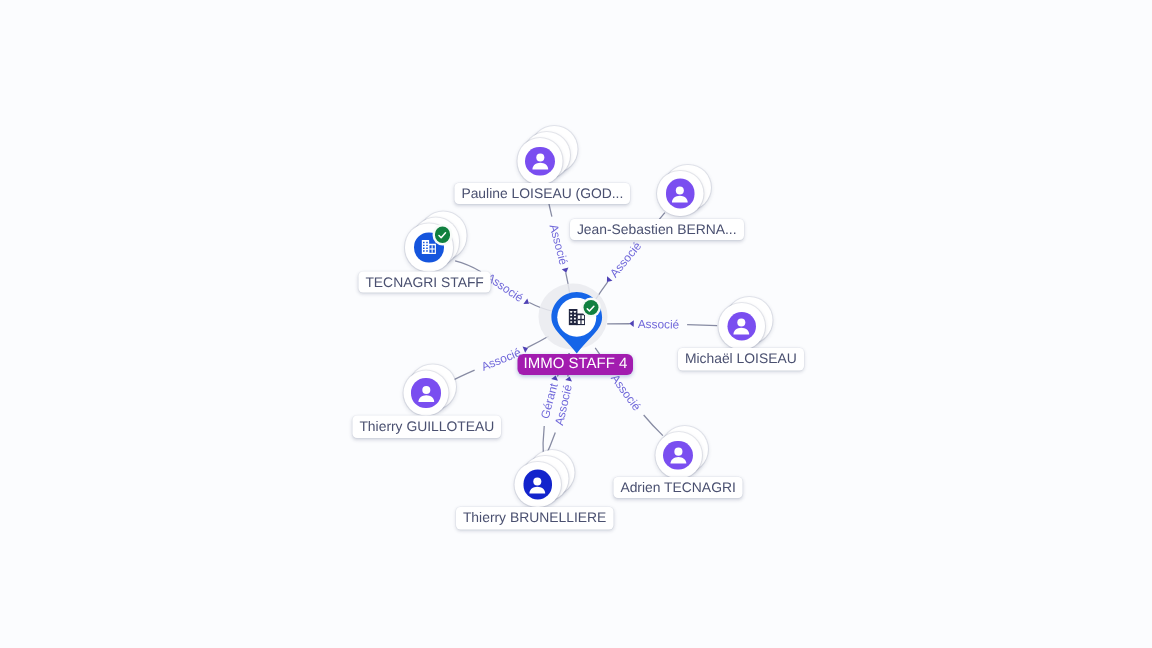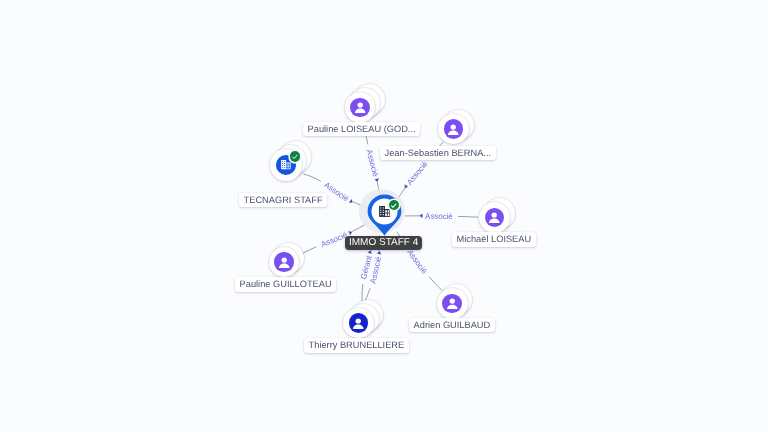--- a/index.html
+++ b/index.html
@@ -14,21 +14,21 @@
   .inner{position:absolute;border-radius:50%;display:flex;align-items:center;justify-content:center;overflow:hidden;}
   .iconbox{position:absolute;display:flex;align-items:center;justify-content:center;}
   .badge{position:absolute;border-radius:50%;background:#10803f;
          display:flex;align-items:center;justify-content:center;
          box-shadow:0 0 0 1.6px #f7fbf8;}
   .halo{position:absolute;border-radius:50%;background:#e9eaee;opacity:.85;}
   .chip{position:absolute;background:#ffffff;border-radius:3px;
         box-shadow:0 1px 2.5px rgba(40,50,90,.20), 0 0 0 .5px rgba(60,70,110,.05);
         color:#4a5070;font-size:9.25px;line-height:14.4px;white-space:nowrap;
         padding:0 4.6px;text-align:left;}
-  .chip.sel{background:#404040;color:#ffffff;border-radius:4px;font-size:10px;
+  .chip.sel{background:#a21caf;color:#ffffff;border-radius:4px;font-size:10px;
         line-height:14.2px;padding:0 4px;box-shadow:0 1px 3px rgba(20,60,150,.30);}
   .pinwrap{position:absolute;}
 </style>
 </head>
 <body>
 
 <div id="stage">
   <svg id="edges">
       <path d="M 379.81186709624563 195.59733360178603 C 375.9659305573833 171.14864014090918 367.4364428618659 147.75082657944802 363.5905063230035 123.30213311857115" fill="none" stroke="#5a6080" stroke-width="0.85" opacity="0.72" stroke-dasharray="14.31983822631836 38.22 21.583971588134766"></path>
       <g transform="translate(372.60967836063134 162.96669889625898) rotate(75.55176134892191) translate(0 0)">
@@ -95,21 +95,21 @@
       <rect x="30.0" y="16.0" width="3.2" height="22.4"></rect>
       <rect x="23.4" y="25.4" width="16.2" height="3.6"></rect>
     </g>
   </svg>
         </div>
         <div class="badge" style="left: 289.9px; top: 151px; height: 10.6px; width: 10.6px; background: rgb(16, 128, 63);">
           <svg width="7.6" height="7.6" viewBox="0 0 24 24">
             <path d="M5.2 12.8l4.6 4.6L19.0 7.0" fill="none" stroke="#fff" stroke-width="3.1" stroke-linecap="round" stroke-linejoin="round"></path>
           </svg>
         </div>
-        <div class="chip" style="left: 239px; top: 180.5px; margin-top: 12px;">TECNAGRI STAFF</div>
+        <div class="chip" style="left: 239px; top: 180.5px;">TECNAGRI STAFF</div>
       </div>
       <div class="node">
         <div class="disc" style="left: 354px; top: 83.9px; height: 30.8px; width: 30.8px;"></div>
         <div class="disc" style="left: 349.3px; top: 87.9px; height: 30.8px; width: 30.8px;"></div>
         <div class="disc" style="left: 344.6px; top: 91.9px; height: 30.8px; width: 30.8px;"></div>
         <div class="inner" style="left: 350.298px; top: 97.598px; height: 19.404px; width: 19.404px; background: rgb(122, 78, 240);">
           <svg width="18.433799999999998" height="18.433799999999998" viewBox="0 0 24 24">
     <circle cx="12" cy="9.2" r="3.5" fill="#fff"></circle>
     <path d="M5.15 19.5c0-3.35 3.1-5.75 6.85-5.75s6.85 2.4 6.85 5.75z" fill="#fff"></path>
           </svg>
@@ -140,21 +140,21 @@
       </div>
       <div class="node">
         <div class="disc" style="left: 441.2px; top: 284px; height: 31px; width: 31px;"></div>
         <div class="disc" style="left: 436.5px; top: 288px; height: 31px; width: 31px;"></div>
         <div class="inner" style="left: 442.235px; top: 293.735px; height: 19.53px; width: 19.53px; background: rgb(122, 78, 240);">
           <svg width="18.5535" height="18.5535" viewBox="0 0 24 24">
     <circle cx="12" cy="9.2" r="3.5" fill="#fff"></circle>
     <path d="M5.15 19.5c0-3.35 3.1-5.75 6.85-5.75s6.85 2.4 6.85 5.75z" fill="#fff"></path>
           </svg>
         </div>
-        <div class="chip" style="left: 409px; top: 317.9px;">Adrien GUILBAUD</div>
+        <div class="chip" style="left: 409px; top: 317.9px;">Adrien TECNAGRI</div>
       </div>
       <div class="node">
         <div class="disc" style="left: 352.5px; top: 299.6px; height: 30.8px; width: 30.8px;"></div>
         <div class="disc" style="left: 347.8px; top: 303.6px; height: 30.8px; width: 30.8px;"></div>
         <div class="disc" style="left: 343.1px; top: 307.6px; height: 30.8px; width: 30.8px;"></div>
         <div class="inner" style="left: 348.798px; top: 313.298px; height: 19.404px; width: 19.404px; background: rgb(19, 36, 204);">
           <svg width="18.433799999999998" height="18.433799999999998" viewBox="0 0 24 24">
     <circle cx="12" cy="9.2" r="3.5" fill="#fff"></circle>
     <path d="M5.15 19.5c0-3.35 3.1-5.75 6.85-5.75s6.85 2.4 6.85 5.75z" fill="#fff"></path>
           </svg>
@@ -163,21 +163,21 @@
       </div>
       <div class="node">
         <div class="disc" style="left: 273.3px; top: 242.6px; height: 30.8px; width: 30.8px;"></div>
         <div class="disc" style="left: 268.6px; top: 246.6px; height: 30.8px; width: 30.8px;"></div>
         <div class="inner" style="left: 274.298px; top: 252.298px; height: 19.404px; width: 19.404px; background: rgb(122, 78, 240);">
           <svg width="18.433799999999998" height="18.433799999999998" viewBox="0 0 24 24">
     <circle cx="12" cy="9.2" r="3.5" fill="#fff"></circle>
     <path d="M5.15 19.5c0-3.35 3.1-5.75 6.85-5.75s6.85 2.4 6.85 5.75z" fill="#fff"></path>
           </svg>
         </div>
-        <div class="chip" style="left: 235px; top: 277.2px;">Pauline GUILLOTEAU</div>
+        <div class="chip" style="left: 235px; top: 277.2px;">Thierry GUILLOTEAU</div>
       </div>
       <div class="node">
         <div class="halo" style="left: 359px; top: 189.2px; width: 45.9px; height: 43.6px;"></div>
         <div class="pinwrap" style="left: 366.8px; top: 194.1px;"><svg width="35" height="42" viewBox="0 0 35 42">
     <path fill="#1565e8" d="M17.5 0.6 C26.85 0.6 34.4 8.15 34.4 17.5 C34.4 22.6 31.6 26.0 27.2 30.6 C24.0 34.0 20.0 38.0 17.5 41.7 C15.0 38.0 11.0 34.0 7.8 30.6 C3.4 26.0 0.6 22.6 0.6 17.5 C0.6 8.15 8.15 0.6 17.5 0.6 Z"></path>
     <circle cx="17.5" cy="17.5" r="13" fill="#ffffff"></circle>
   </svg></div>
         <div class="iconbox" style="left: 378.7px; top: 206.4px; width: 11.4px; height: 10.9px;">
           <svg width="11.4" height="10.9" viewBox="0 0 43 42">
     <path fill="#222741" d="M0 0h22.5v42H0z"></path>

